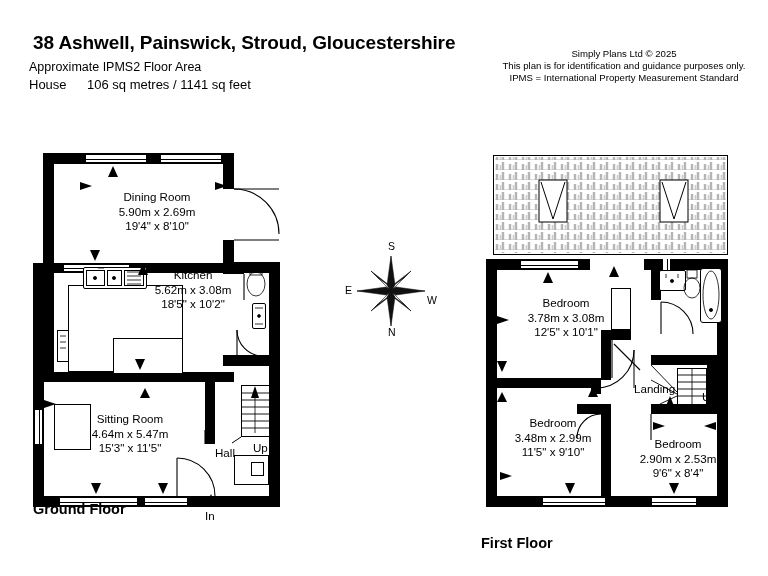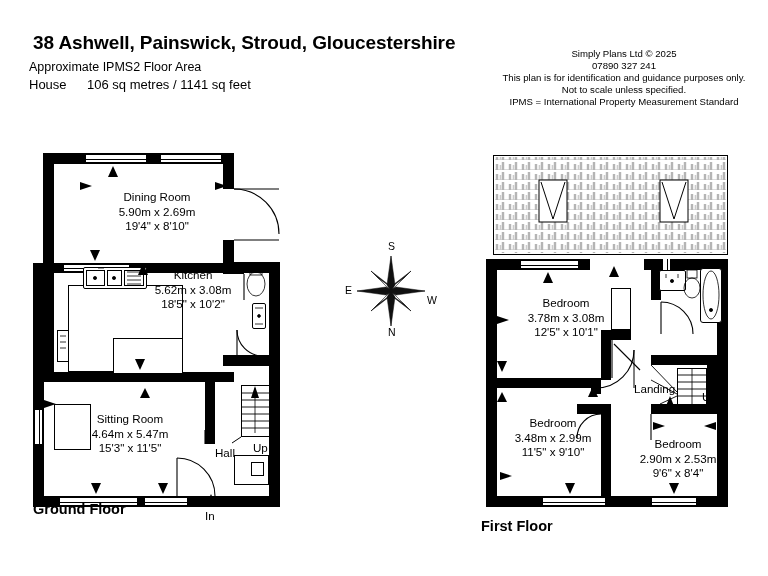--- a/index.html
+++ b/index.html
@@ -24,21 +24,21 @@
   .area-line2 .lbl{display:inline-block;width:58px;}
 
   .legal{
     position:absolute;left:488px;top:48px;width:272px;
     text-align:center;font-size:9.6px;line-height:12.1px;
   }
 
   
   .floor-caption{position:absolute;font-size:14.5px;font-weight:bold;}
   #gf-caption{left:33px;top:501px;}
-  #ff-caption{left:481px;top:518px;}
+  #ff-caption{left:481px;top:535px;}
 
   
   .wall{position:absolute;background:#000;}
   
   .win-h{position:absolute;background:#000;}
   .win-h > i{position:absolute;left:0;right:0;top:2px;bottom:2px;background:#fff;display:block;}
   .win-h > u{position:absolute;left:0;right:0;top:50%;height:1px;background:#000;display:block;text-decoration:none;}
   .win-v{position:absolute;background:#000;}
   .win-v > i{position:absolute;top:0;bottom:0;left:2px;right:2px;background:#fff;display:block;}
   .win-v > u{position:absolute;top:0;bottom:0;left:50%;width:1px;background:#000;display:block;text-decoration:none;}
@@ -58,23 +58,21 @@
 <div id="page">
 
   <div class="title">38 Ashwell, Painswick, Stroud, Gloucestershire</div>
   <div class="area-line1">Approximate IPMS2 Floor Area</div>
   <div class="area-line2">
     <span class="lbl">House</span><span>106 sq metres / 1141 sq feet</span>
   </div>
 
   <div class="legal">
     <div>Simply Plans Ltd © 2025</div>
-    <div>07890 327 241</div>
     <div>This plan is for identification and guidance purposes only.</div>
-    <div>Not to scale unless specified.</div>
     <div>IPMS = International Property Measurement Standard</div>
   </div>
 
   <div>
 
     <div class="wall" style="left:43px;  top:153px; width:11px;  height:120px;"></div>
     <div class="wall" style="left:33px;  top:272px; width:21px;  height:110px;"></div>
     <div class="wall" style="left:33px;  top:381px; width:11px;  height:126px;"></div>
     <div class="wall" style="left:43px;  top:153px; width:191px; height:11px;"></div>
     <div class="wall" style="left:33px;  top:496px; width:201px; height:11px;"></div>

